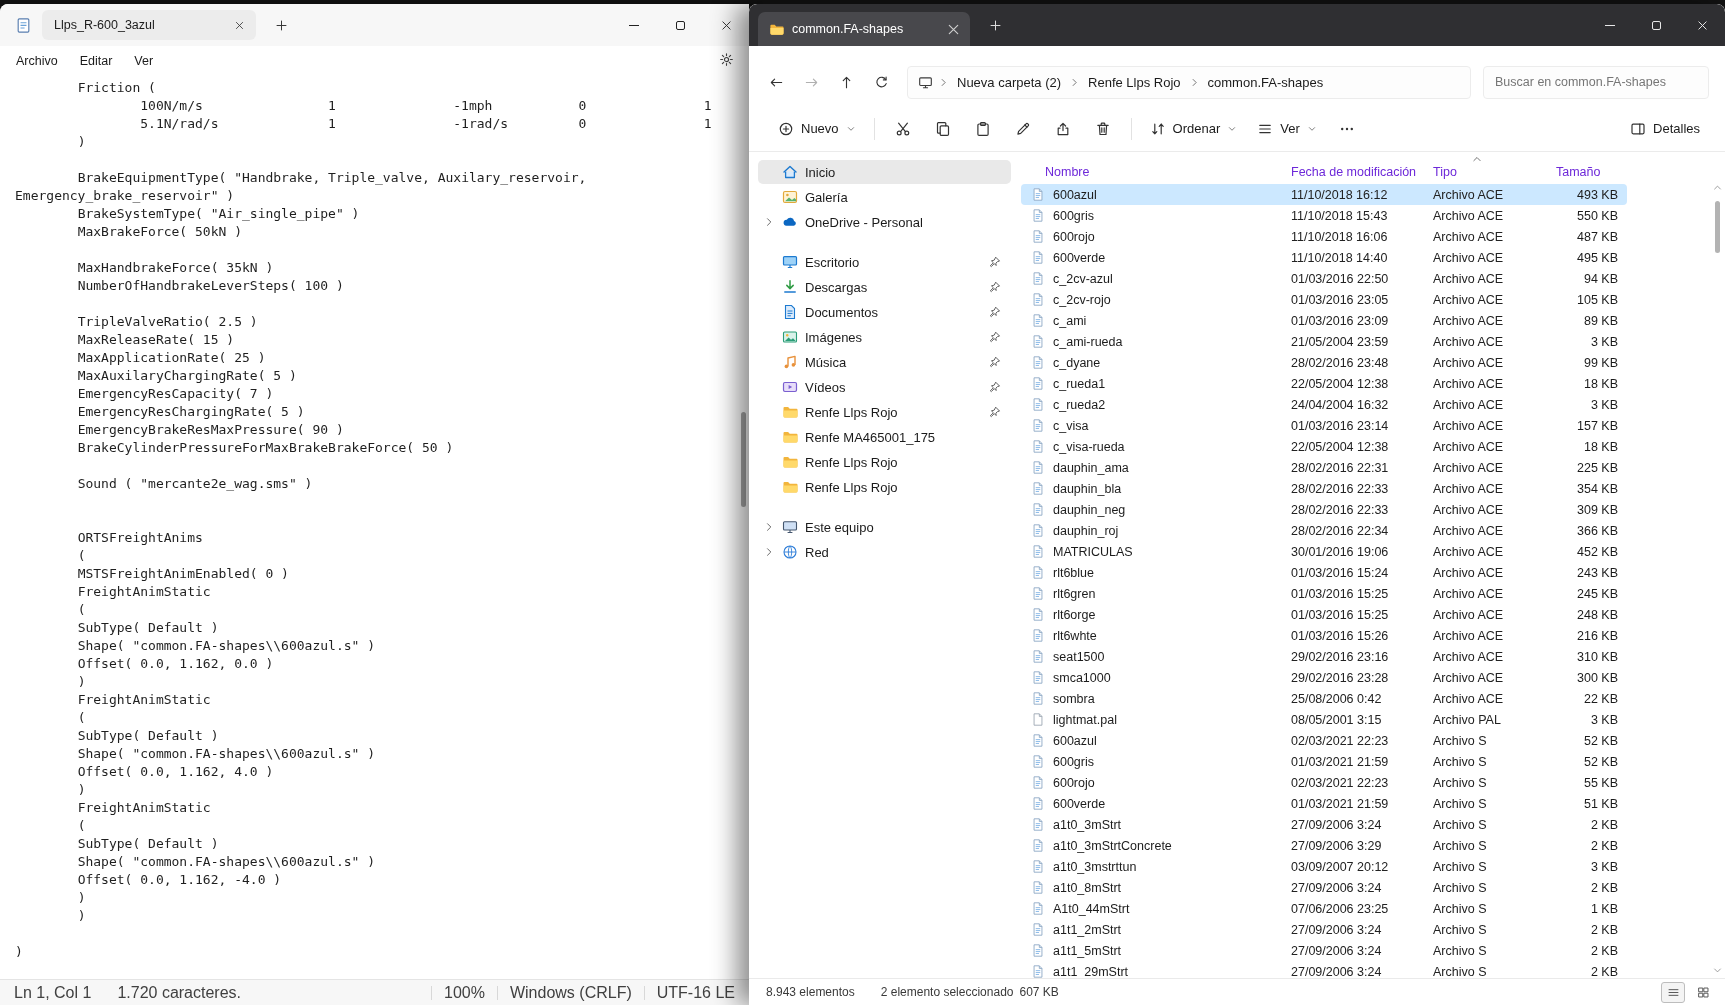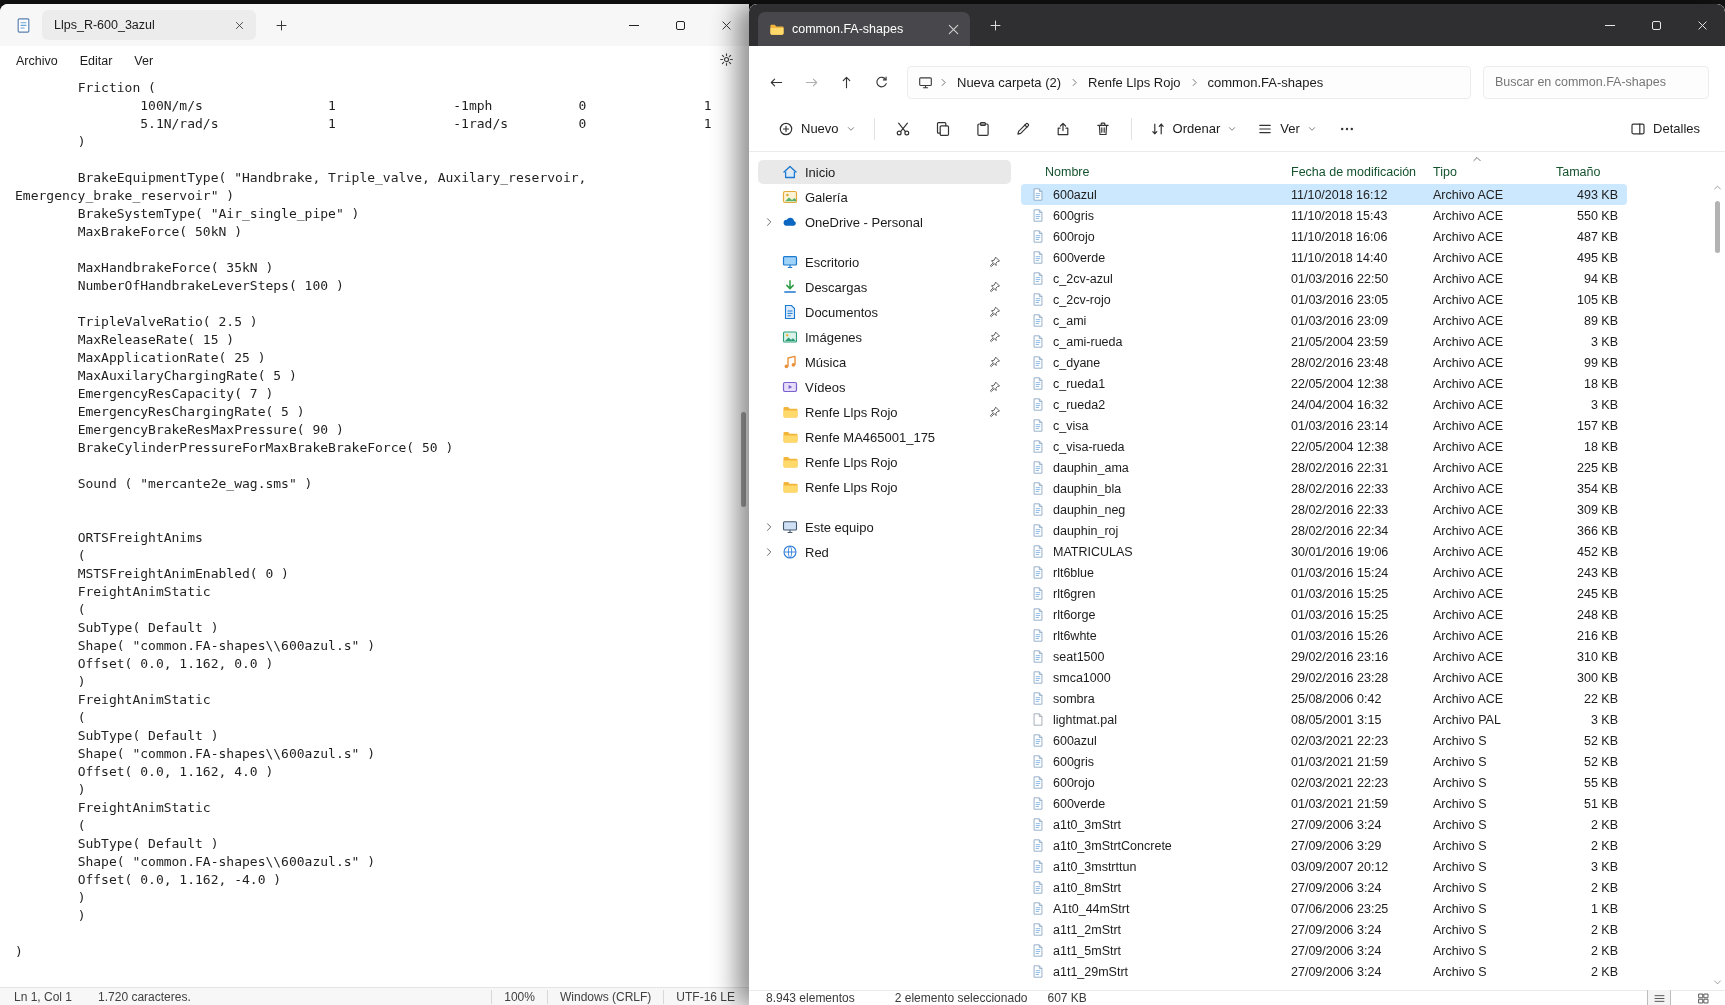--- a/index.html
+++ b/index.html
@@ -28,22 +28,22 @@
   .glyph-min{display:inline-block;width:10px;border-top:1.2px solid currentColor;}
   .glyph-max{display:inline-block;width:9px;height:9px;border:1.2px solid currentColor;border-radius:2px;}
   .np-menubar{height:30px;display:flex;align-items:center;padding:0 15px 0 5px;flex:none;}
   .np-menu{font-size:12.5px;color:#1b1b1b;padding:4px 11px;border-radius:4px;}
   .np-gear{margin-left:auto;}
   .np-gear .icon{width:15px;height:15px;color:#444;}
   .np-content{flex:1;overflow:hidden;white-space:pre;tab-size:8;-moz-tab-size:8;
               font-family:"DejaVu Sans Mono","Liberation Mono",monospace;
               font-size:13px;line-height:18px;color:#1f1f1f;padding:3px 12px 0 15px;}
   .np-scrollthumb{position:absolute;right:3px;top:408px;width:5px;height:95px;background:#a7a7a7;border-radius:3px;}
-  .np-statusbar{height:18px;background:#f7f7f7;border-top:1px solid #e4e4e4;display:flex;align-items:center;
-                font-size:12px;color:#404040;padding:0 14px;flex:none;}
+  .np-statusbar{height:26px;background:#f7f7f7;border-top:1px solid #e4e4e4;display:flex;align-items:center;
+                font-size:16px;color:#404040;padding:0 14px;flex:none;}
   .sep{width:1px;height:14px;background:#d8d8d8;margin:0 12px;flex:none;}
   .np-status-chars{margin-left:26px;}
 
   
   .explorer{left:749px;width:976px;background:#ffffff;border-radius:8px 8px 0 0;box-shadow:-12px 0 26px rgba(0,0,0,.45);z-index:5;}
   .ex-titlebar{height:42px;background:#2f2f32;border-radius:8px 8px 0 0;display:flex;align-items:flex-end;padding-left:9px;flex:none;}
   .ex-tab{height:34px;background:#48484c;border-radius:7px 7px 0 0;display:flex;align-items:center;gap:8px;
           padding:0 8px 0 11px;width:212px;}
   .ex-tab .icon{width:15px;height:15px;}
   .ex-tab-label{font-size:12.5px;color:#ffffff;flex:1;white-space:nowrap;overflow:hidden;}
@@ -76,38 +76,38 @@
   .ex-sidebar{width:272px;padding:7px 4px 0 7px;flex:none;overflow:hidden;}
   .sb-item{height:24px;display:flex;align-items:center;gap:7px;padding:0 10px 0 5px;margin:1px 6px 1px 2px;
            border-radius:5px;font-size:13px;color:#1b1b1b;}
   .sb-item.selected{background:#e9e9e9;}
   .sb-chev{width:12px;height:12px;display:inline-flex;color:#5a5a5a;flex:none;}
   .sb-label{flex:1;white-space:nowrap;overflow:hidden;}
   .sb-pin{width:13px;height:13px;color:#5c5c5c;}
   .sb-div{height:14px;}
   .ex-main{flex:1;overflow:hidden;}
   .ex-colheader{height:32px;display:grid;grid-template-columns:248px 142px 123px 80px;align-items:end;
-                padding:0 0 5px 10px;font-size:12.5px;color:#14532d;position:relative;}
+                padding:0 0 5px 10px;font-size:12.5px;color:#6d28d9;position:relative;}
   .ex-colheader .colh{white-space:nowrap;}
   .colh.name{padding-left:14px;}
   .colh.date,.colh.type,.colh.size{padding-left:12px;}
   .sort-caret{position:absolute;top:1px;left:450px;width:12px;height:12px;color:#666;}
   .file-row{display:grid;grid-template-columns:22px 226px 142px 123px 80px;height:21px;align-items:center;
             width:606px;padding-left:10px;border-radius:4px;font-size:12.5px;color:#1c1c1c;}
   .file-row.selected{background:#cce8ff;}
   .file-row .icon{width:14px;height:15px;}
   .cell{white-space:nowrap;overflow:hidden;}
   .cell.date,.cell.type{padding-left:12px;color:#222;}
   .cell.size{text-align:right;padding-right:6px;}
   .ex-scrollbar{position:absolute;right:1px;top:30px;bottom:2px;width:13px;display:flex;flex-direction:column;align-items:center;}
   .scroll-arrow{width:11px;height:11px;color:#8a8a8a;flex:none;}
   .scroll-arrow.down{margin-top:auto;}
   .ex-scrollthumb{width:5px;height:52px;background:#b3b3b3;border-radius:3px;margin-top:8px;}
-  .ex-statusbar{height:15px;background:#fff;border-top:1px solid #eaeaea;display:flex;align-items:center;
-                padding:0 10px 0 17px;font-size:12px;color:#3a3a3a;flex:none;gap:20px;}
+  .ex-statusbar{height:27px;background:#fff;border-top:1px solid #eaeaea;display:flex;align-items:center;
+                padding:0 10px 0 17px;font-size:12px;color:#3a3a3a;flex:none;gap:6px;}
   .ex-status-sel{margin-left:20px;}
   .view-toggle{width:24px;height:21px;border:1px solid transparent;border-radius:3px;display:flex;align-items:center;justify-content:center;color:#555;}
   .view-toggle.active{border-color:#bdbdbd;background:#f4f4f4;}
   .view-toggle .icon{width:13px;height:13px;color:#555;}
 </style>
 </head>
 <body>
 
 <div id="screen">
 

